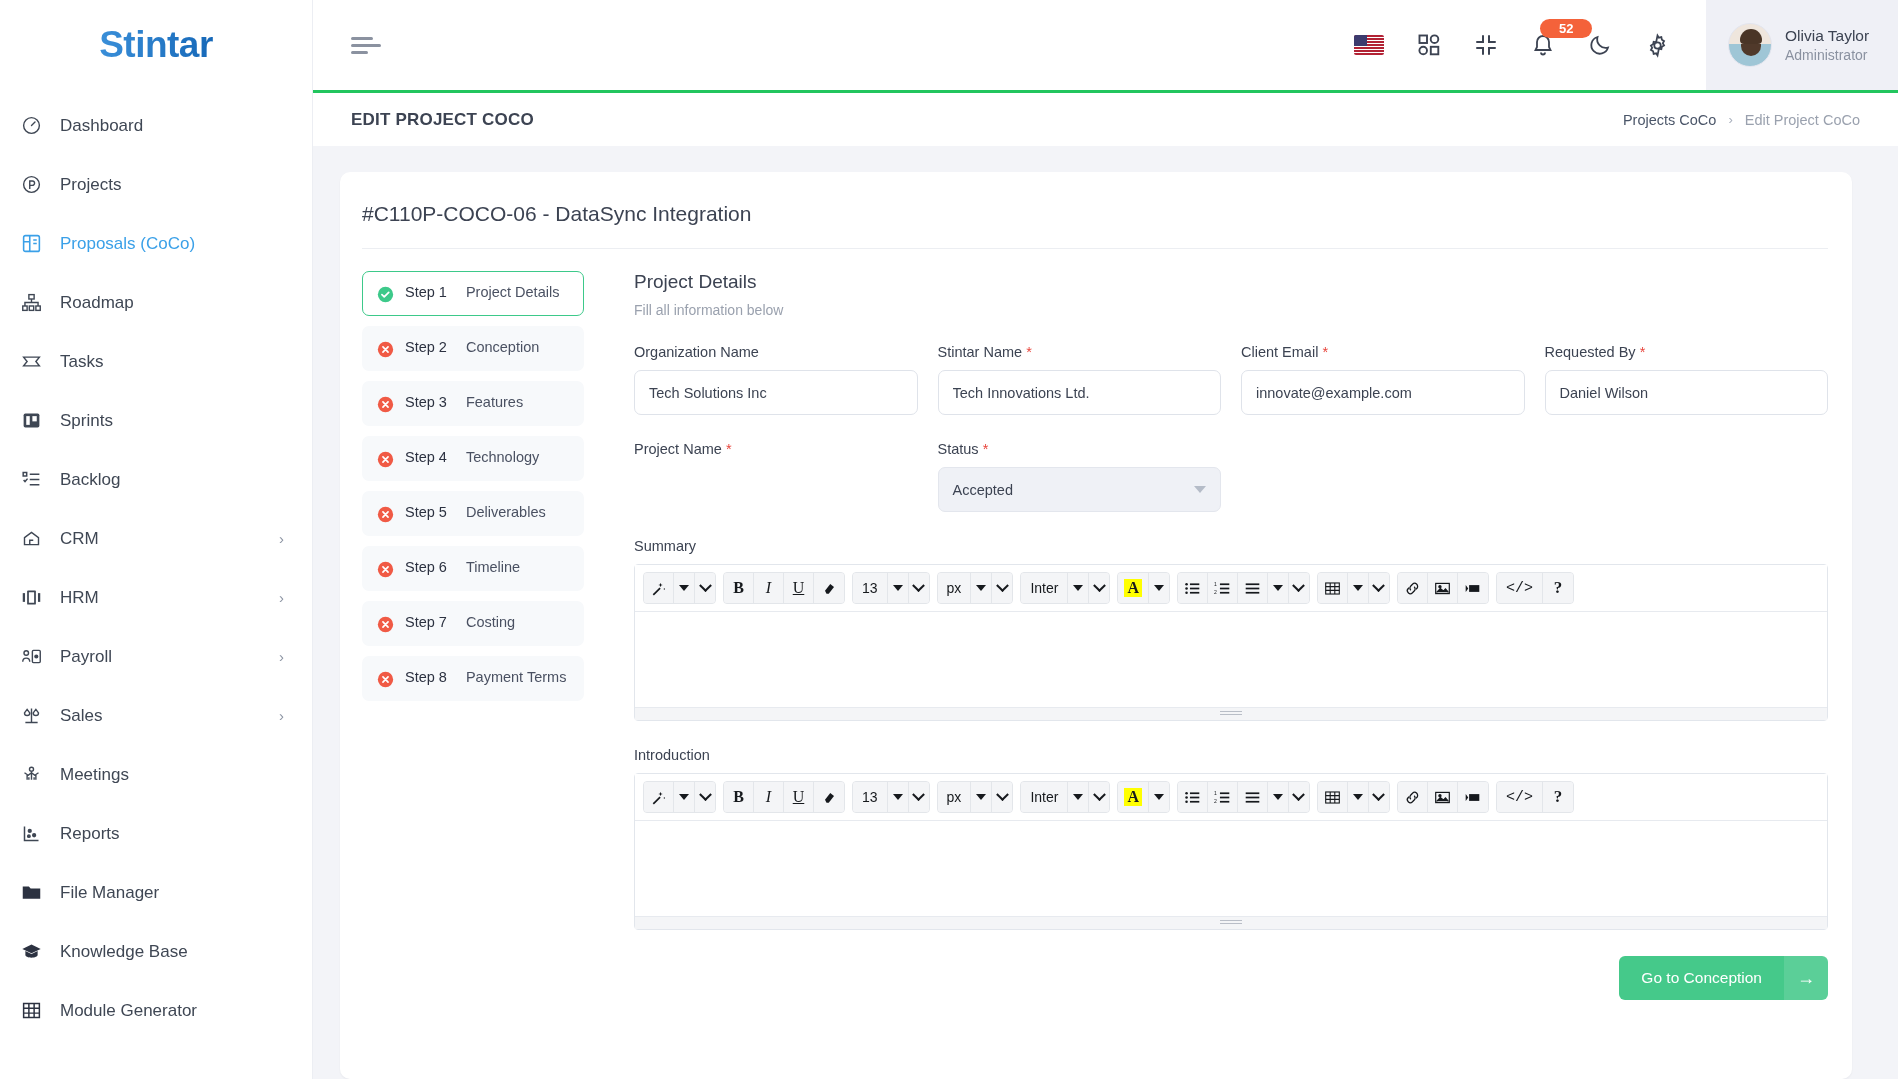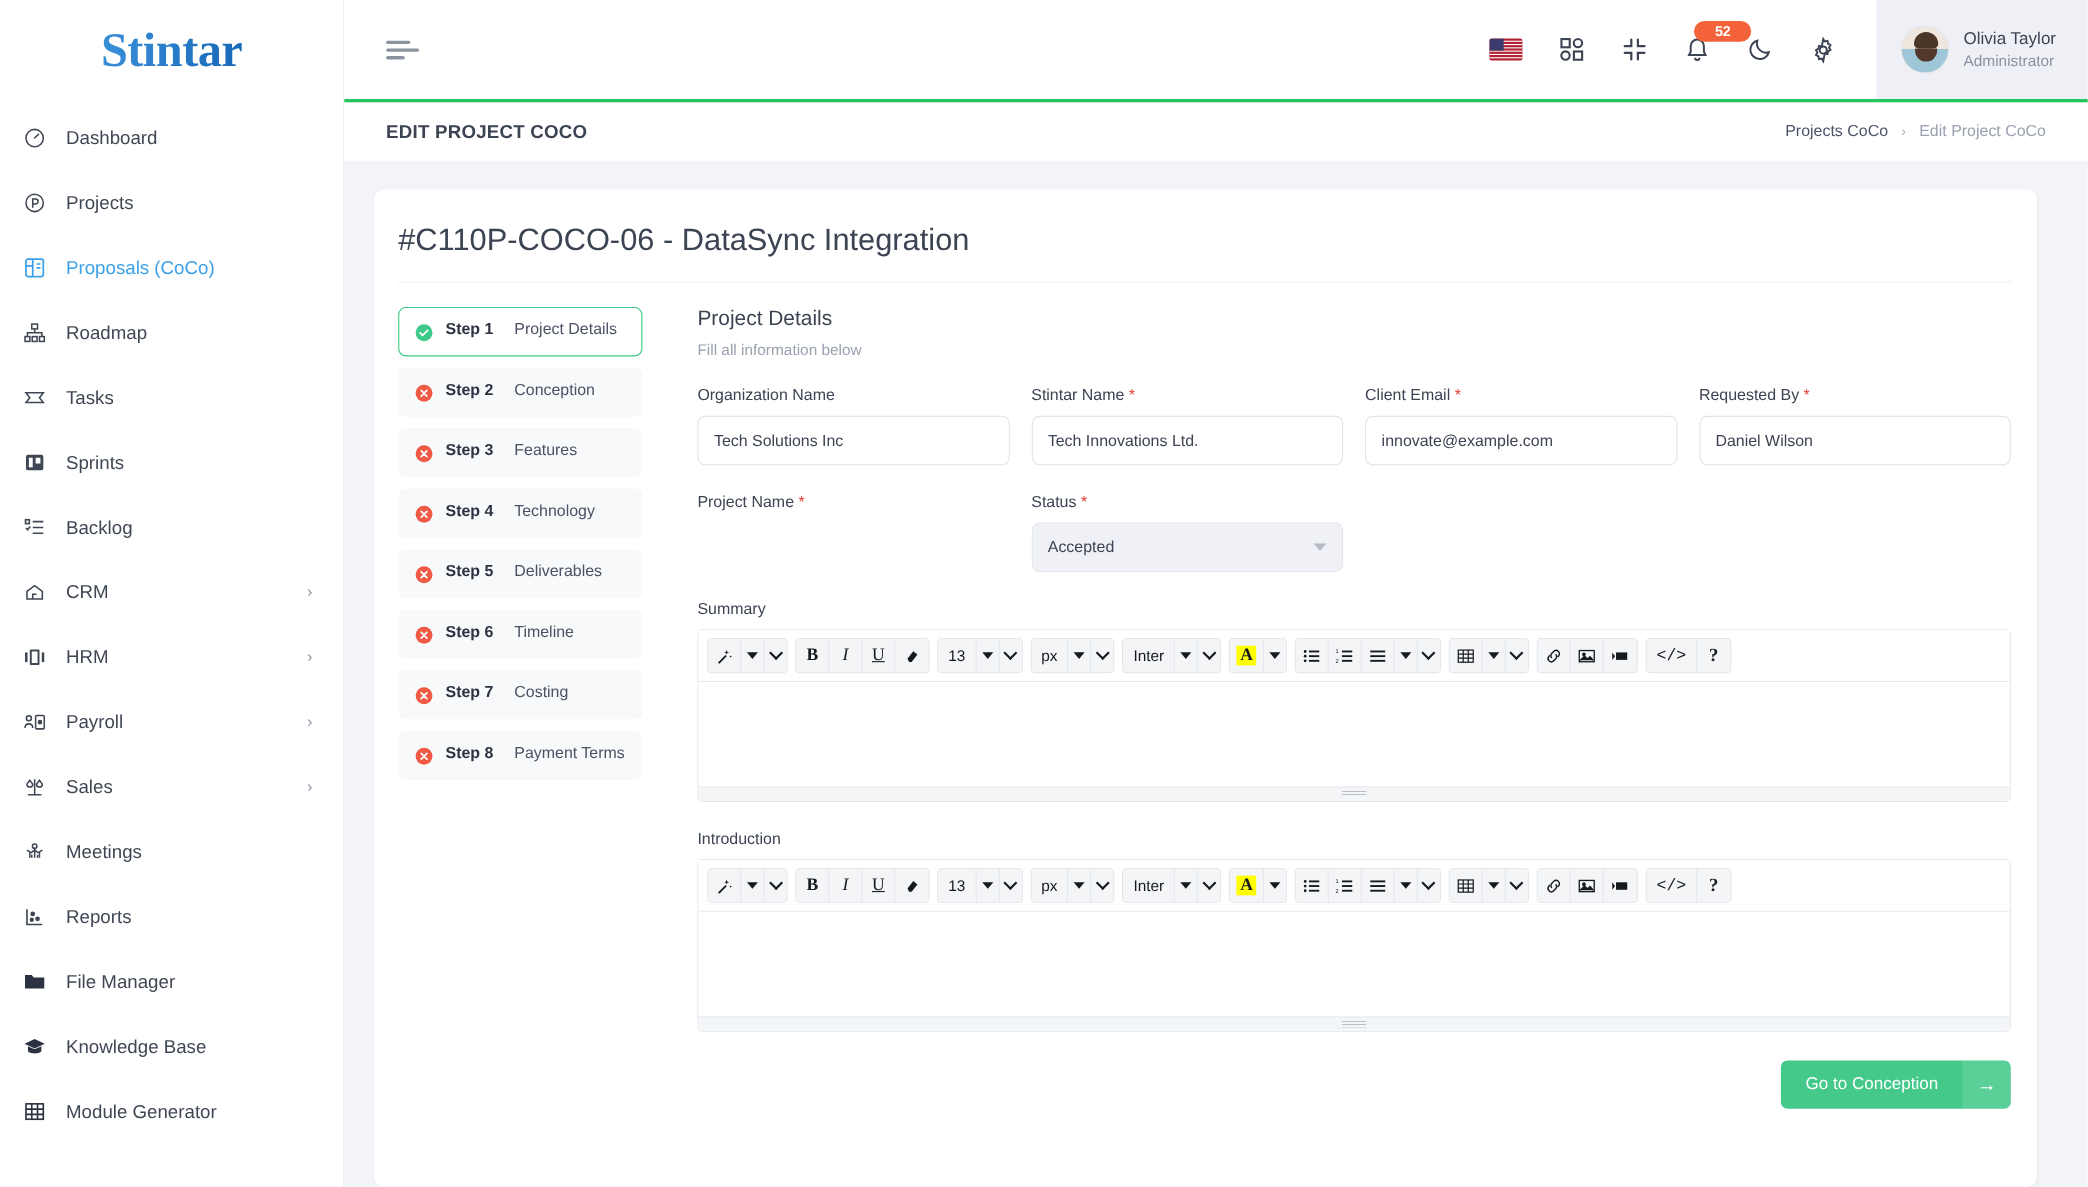--- a/index.html
+++ b/index.html
@@ -13,24 +13,24 @@
 
   
   .sidebar {
     width: 313px; height: 1079px; background: #ffffff;
     border-right: 1px solid #eceef3;
     display: flex; flex-direction: column; flex: 0 0 313px;
     overflow: hidden;
   }
   .brand { height: 90px; display: flex; align-items: center; justify-content: center; }
   .brand-text {
-    font-size: 44px; font-weight: bold; letter-spacing: -0.5px;
+    font-size: 37px; font-weight: bold; letter-spacing: -0.5px;
     background: linear-gradient(90deg,#3a8fd9 0%,#1668b8 100%);
     -webkit-background-clip: text; background-clip: text; color: transparent;
-    font-family: Liberation Serif, serif;
+    font-family: Liberation Sans, sans-serif;
   }
   .nav { flex: 1; padding-top: 6px; overflow: hidden; }
   .nav-item {
     display: flex; align-items: center; height: 59px; padding: 0 28px 0 18px;
     color: #3f4754; font-size: 17px; cursor: pointer; position: relative;
   }
   .nav-item.active { color: #3aa0e8; }
   .nav-ico {
     width: 26px; height: 22px; margin-right: 16px; display: flex;
     align-items: center; justify-content: center; flex: 0 0 26px;
@@ -102,34 +102,34 @@
   .bc-link { color: #4a5568; cursor: pointer; }
   .bc-sep { color: #a9b0bd; font-size: 13px; }
   .bc-current { color: #9aa1ae; }
 
   
   .content { flex: 1; padding: 26px 46px 0 27px; overflow: hidden; }
   .card {
     background: #fff; border-radius: 10px; height: 100%;
     padding: 30px 24px 0 22px; box-shadow: 0 1px 2px rgba(16,24,40,.05);
   }
-  .card-title { font-size: 28px; color: #3c4352; padding: 0 0 22px 0; }
+  .card-title { font-size: 21px; color: #3c4352; padding: 0 0 22px 0; }
   .card-divider { height: 1px; background: #eceef2; margin: 0 0 22px 0; }
   .card-body { display: flex; gap: 50px; }
 
   
   .steps { width: 222px; flex: 0 0 222px; display: flex; flex-direction: column; gap: 10px; }
   .step {
     background: #f7f9fb; border: 1px solid transparent; border-radius: 7px;
     padding: 12px 14px; display: flex; align-items: flex-start; gap: 11px;
     cursor: pointer; flex-wrap: wrap;
   }
   .step.active { background: #ffffff; border-color: #3dc98a; }
   .step-ico { width: 17px; height: 17px; flex: 0 0 17px; margin-top: 2px; }
-  .step-num { font-size: 14.5px; font-weight: bold; color: #2c3241; margin-right: 8px; }
+  .step-num { font-size: 14.5px; font-weight: normal; color: #2c3241; margin-right: 8px; }
   .step-name { font-size: 14.5px; color: #4a5162; }
 
   
   .form { flex: 1; min-width: 0; }
   .form-h { font-size: 19px; color: #3c4352; }
   .form-sub { font-size: 14px; color: #9aa1ae; margin-top: 9px; }
   .row { display: flex; gap: 20px; margin-top: 26px; }
   .field { flex: 1; min-width: 0; }
   .field.half { flex: 0 0 calc(25% - 15px); }
   .flabel { font-size: 14.5px; color: #3c4352; margin-bottom: 10px; display:block; }

